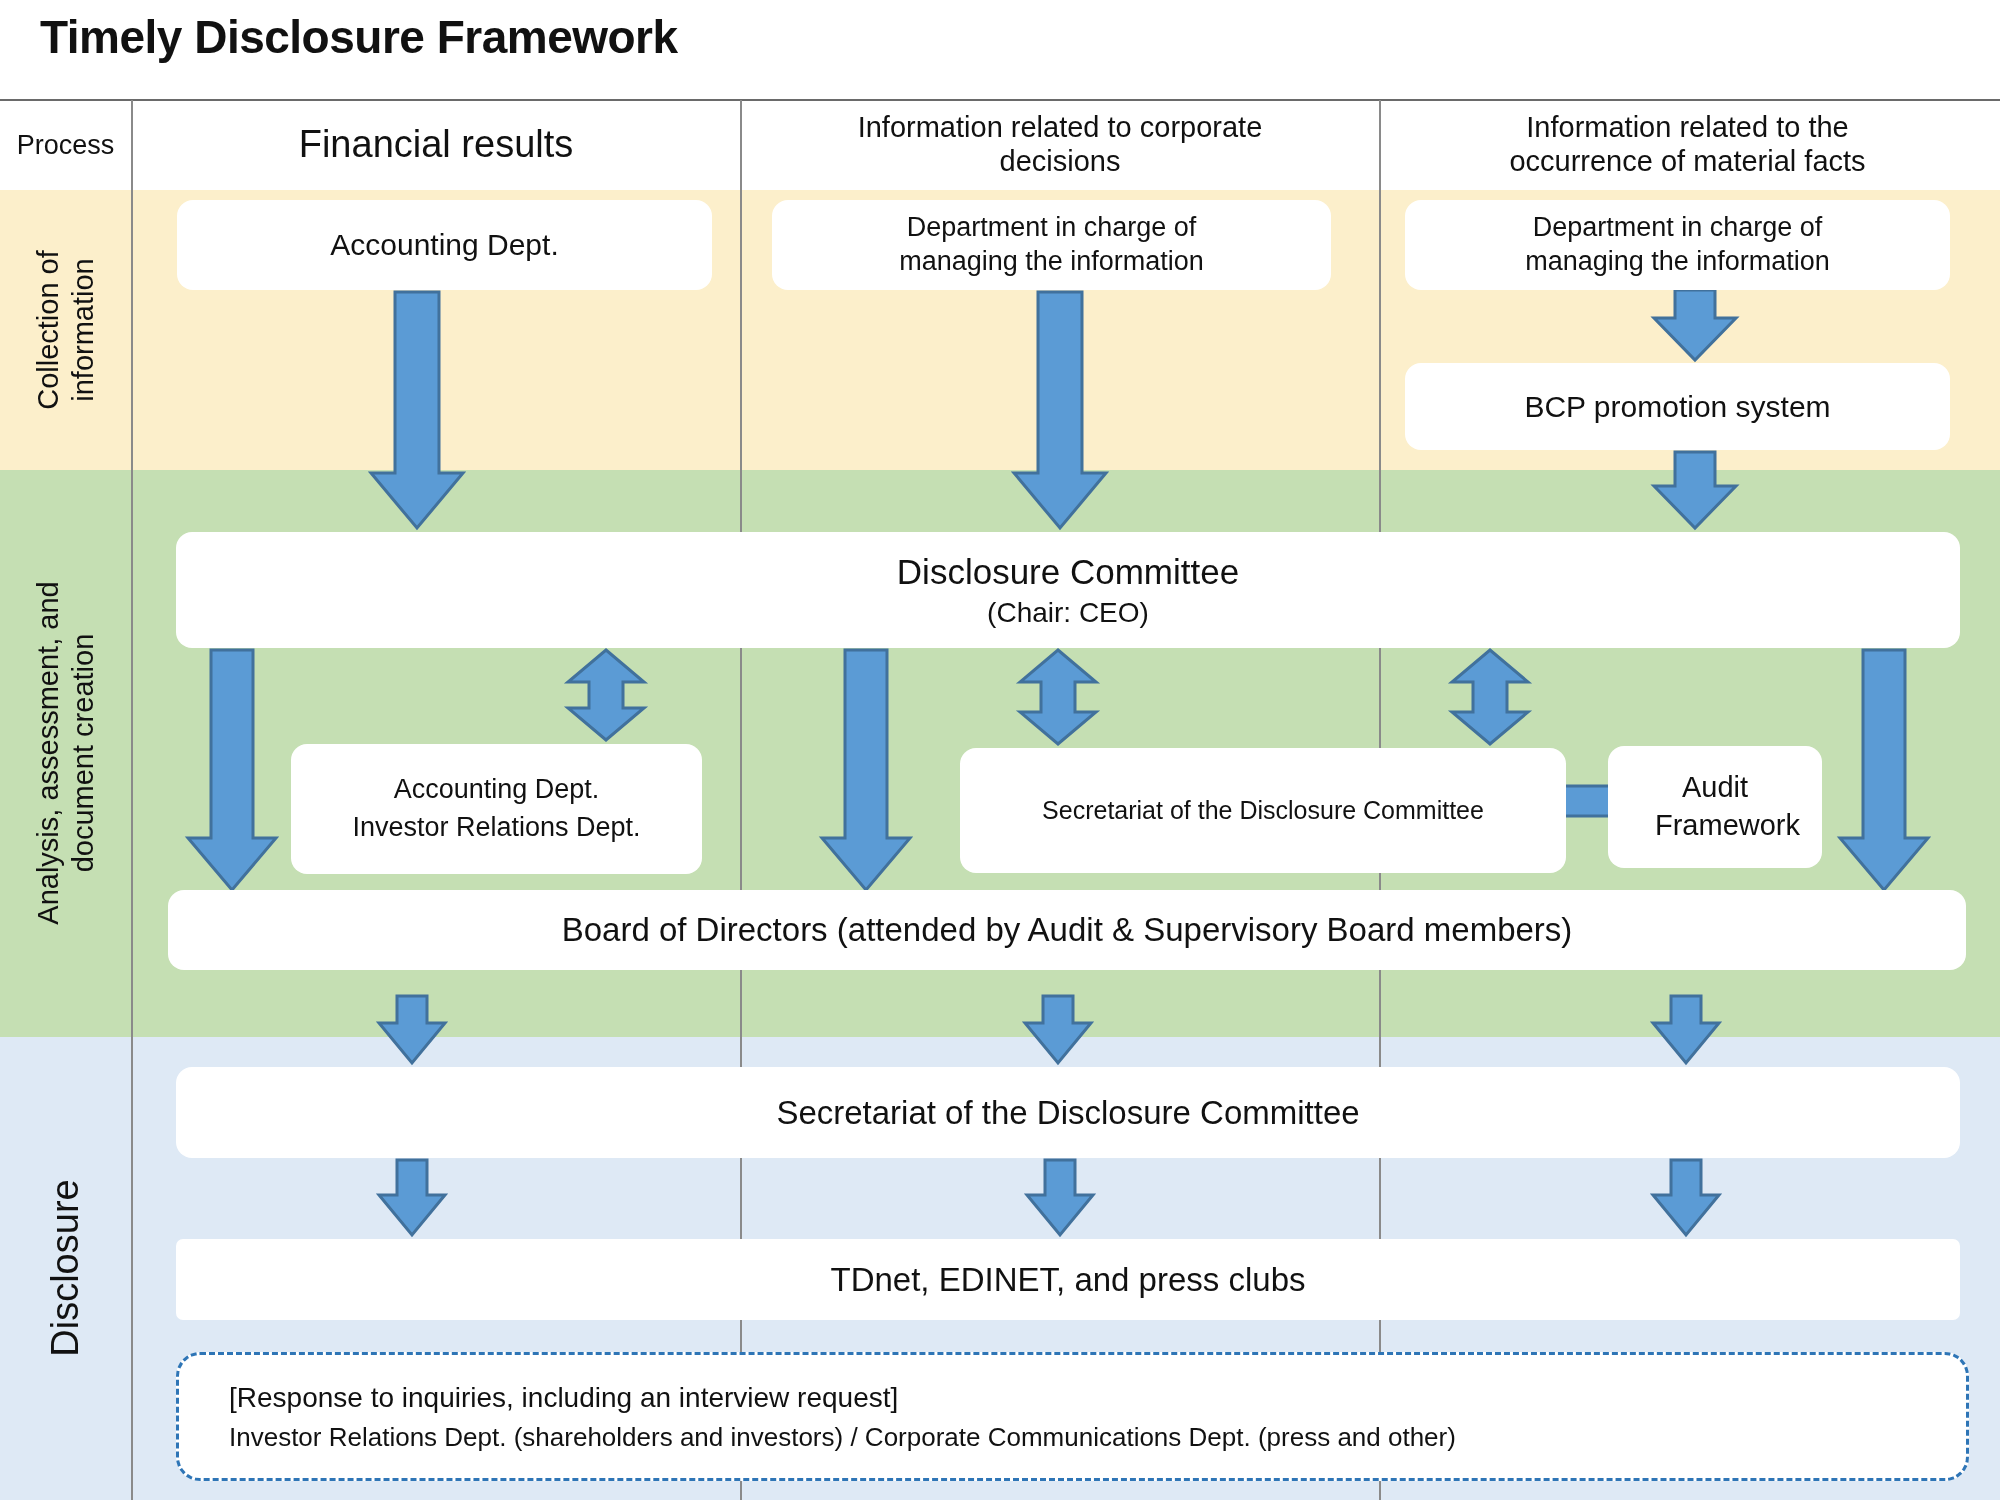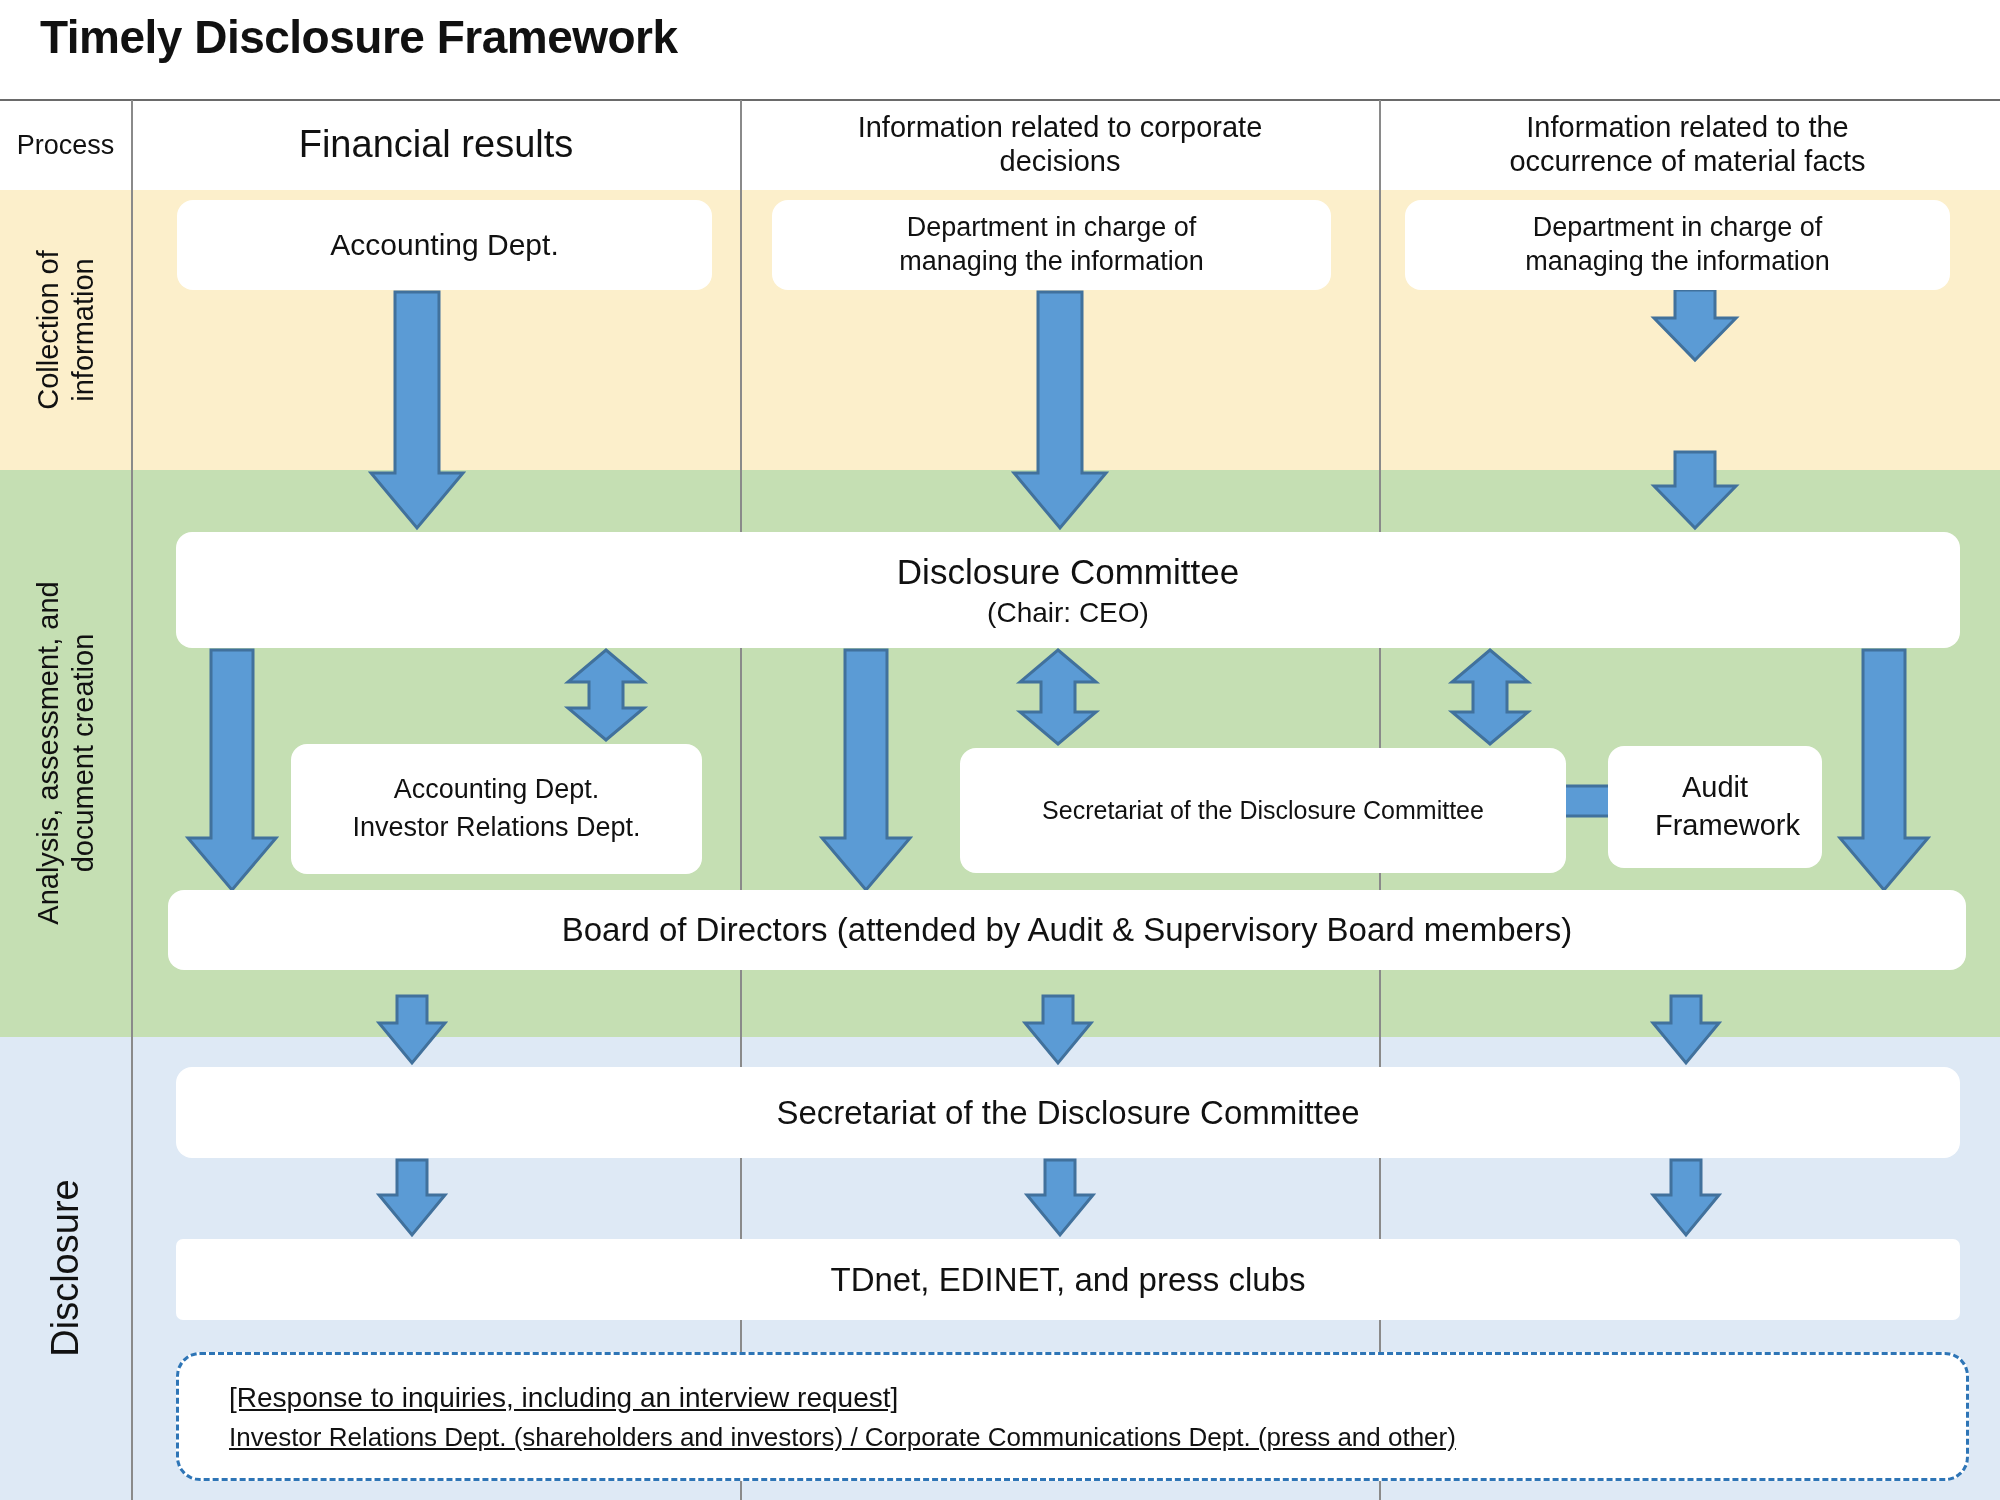--- a/index.html
+++ b/index.html
@@ -50,21 +50,21 @@
   .box.secgreen{left:960px;top:748px;width:606px;height:125px;}
   .box.secgreen .name{font-size:25px;display:inline-block;width:500px;line-height:1.15;}
   .box.secgreen .members{font-size:20px;display:inline-block;width:450px;line-height:1.15;margin-top:3px;}
   .box.audit{left:1608px;top:746px;width:214px;height:122px;font-size:29px;}
   .box.audit .auditwrap{display:inline-block;width:120px;line-height:1.3;}
   .box.board{left:168px;top:890px;width:1798px;height:80px;font-size:33px;}
   .box.secblue{left:176px;top:1067px;width:1784px;height:91px;font-size:33px;}
   .box.tdnet{left:176px;top:1239px;width:1784px;height:81px;font-size:33px;border-radius:7px;}
   .box.response{left:176px;top:1352px;width:1790px;height:123px;border:3px dashed #2E75B6;
                 border-radius:24px;align-items:flex-start;justify-content:center;text-align:left;
-                padding-left:50px;width:1737px;box-sizing:content-box;text-decoration:underline;}
+                padding-left:50px;width:1737px;box-sizing:content-box;}
   .box.response .r1{font-size:28px;}
   .box.response .r2{font-size:26px;margin-top:6px;}
 </style>
 </head>
 <body>
 
 <div class="stage">
 
   <div class="band band-collection"></div>
   <div class="band band-analysis"></div>
@@ -112,20 +112,21 @@
   <div class="box accounting">Accounting Dept.</div>
 
   <div class="box dept2">
     <span class="deptwrap">Department in charge of managing the information</span>
   </div>
 
   <div class="box dept3">
     <span class="deptwrap">Department in charge of managing the information</span>
   </div>
 
+  <div class="box bcp">BCP promotion system</div>
 
   <div class="box committee">
     <span class="t1">Disclosure Committee</span>
     <span class="t2">(Chair: CEO)</span>
   </div>
 
   <div class="box acctir">
     <span>Accounting Dept.</span>
     <span>Investor Relations Dept.</span>
   </div>

